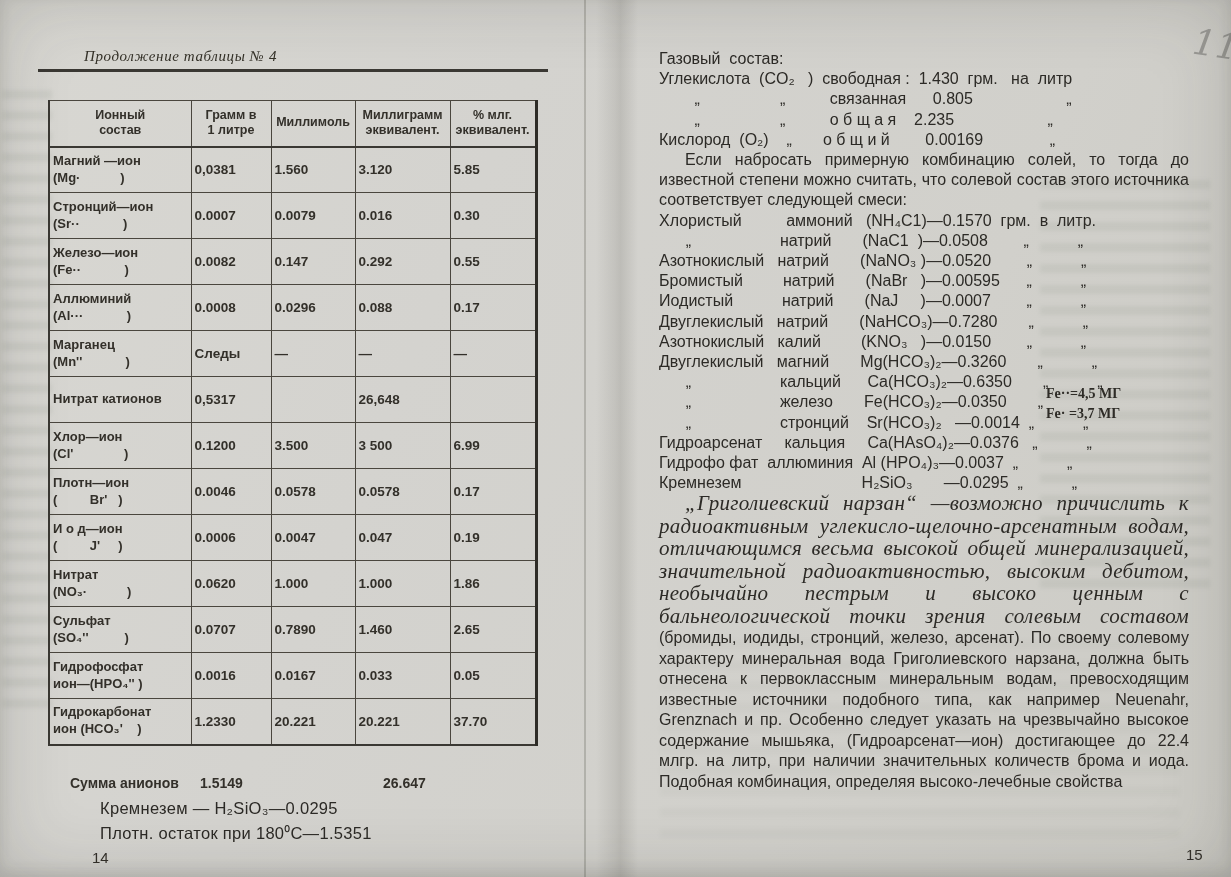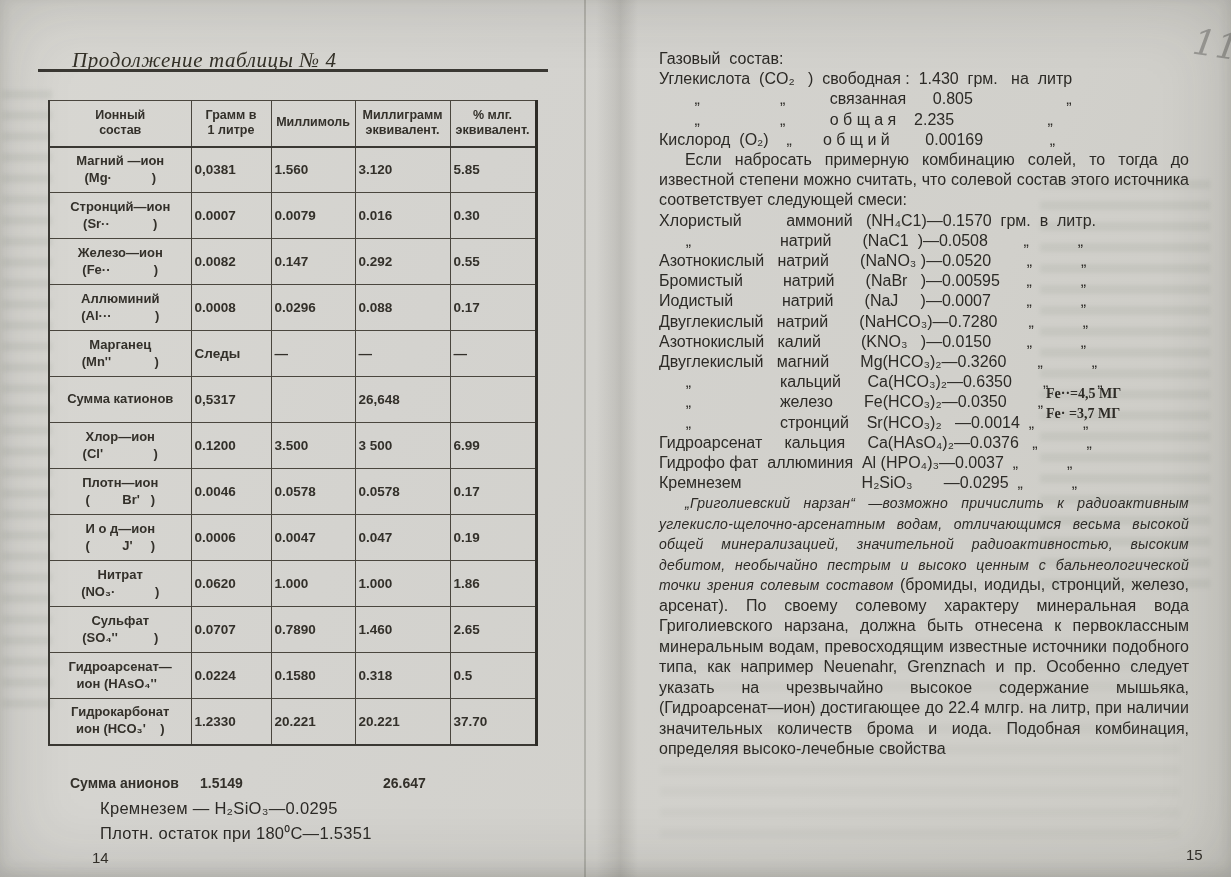--- a/index.html
+++ b/index.html
@@ -11,44 +11,44 @@
   .scan::after{
     content:"";position:absolute;inset:0;pointer-events:none;
     box-shadow:inset 0 0 70px rgba(40,38,32,.18), inset 0 -6px 14px rgba(40,38,32,.12);
   }
   .foldline{position:absolute;left:584px;top:0;width:2px;height:877px;background:rgba(95,92,84,.28);}
   .gutter{position:absolute;left:596px;top:0;width:42px;height:877px;
     background:linear-gradient(90deg,rgba(0,0,0,0),rgba(60,58,50,.10) 45%,rgba(60,58,50,.14) 58%,rgba(0,0,0,0));}
   .smudge{position:absolute;opacity:.16;filter:blur(2px);pointer-events:none;
     background:repeating-linear-gradient(180deg,rgba(96,110,92,.55) 0 9px,rgba(0,0,0,0) 9px 21px);}
   
-  .caption{position:absolute;left:72px;top:48px;font-family:"Liberation Serif",serif;
-    font-style:italic;font-size:21px;letter-spacing:.6px;color:#343128;}
+  .caption{position:absolute;left:84px;top:48px;font-family:"Liberation Serif",serif;
+    font-style:italic;font-size:15px;letter-spacing:.6px;color:#343128;}
   .toprule{position:absolute;left:38px;top:69px;width:510px;height:3px;background:#3a3833;}
   table.iontable{position:absolute;left:48px;top:72px;width:487px;border-collapse:collapse;
     table-layout:fixed;color:#33302a;}
   table.iontable th,table.iontable td{border:1px solid #4a463e;padding:2px 3px;overflow:hidden;}
   table.iontable th{font-size:12.5px;font-weight:700;text-align:center;vertical-align:middle;
     white-space:pre-line;line-height:1.25;border-bottom:2px solid #3a3833;}
   table.iontable{border-left:2px solid #3a3833;border-right:3px solid #2e2c27;border-bottom:2px solid #3a3833;border-top:none;margin-top:28px;}
-  td.ion{font-size:13px;font-weight:700;text-align:center;padding-left:12px;line-height:1.3;}
+  td.ion{font-size:13px;font-weight:700;text-align:left;padding-left:12px;line-height:1.3;}
   td.ion .iname,td.ion .iform{display:block;white-space:pre;}
   td.val{font-size:13.5px;font-weight:700;white-space:pre;}
   .sumline{position:absolute;top:775px;left:0;width:600px;height:20px;font-weight:700;font-size:14px;color:#33302a;}
   .sumline .s-label{position:absolute;left:70px;}
   .sumline .s-g{position:absolute;left:200px;}
   .sumline .s-mgeq{position:absolute;left:383px;}
   .belowline{position:absolute;left:100px;font-size:16.5px;color:#2c2a26;letter-spacing:.3px;white-space:pre;}
   .pagenum{position:absolute;font-size:15px;color:#33302a;}
   
   .rcol{position:absolute;left:659px;top:49px;width:530px;}
   .rline{white-space:pre;font-size:16px;line-height:20.2px;color:#2c2a26;}
   .rpara{font-size:16px;line-height:20.2px;text-align:justify;text-indent:26px;margin:0;color:#2c2a26;}
   .charpara{font-size:16px;line-height:20.5px;text-align:justify;text-indent:26px;margin:0;color:#2c2a26;}
-  .charpara .it{font-family:Liberation Sans, sans-serif;font-style:italic;font-size:14px;letter-spacing:.3px;}
+  .charpara .it{font-family:Liberation Serif, serif;font-style:italic;font-size:21px;letter-spacing:.3px;}
   .fenote{position:absolute;left:1046px;top:384px;font-family:"Liberation Serif",serif;
     font-weight:700;font-size:14px;line-height:20px;color:#2e2c27;white-space:pre;}
   .handmark{position:absolute;left:1193px;top:24px;font-family:"DejaVu Serif",serif;font-style:italic;
     font-size:36px;color:rgba(82,82,78,.42);transform:rotate(9deg);}
 </style>
 </head>
 <body>
 
 <div class="scan">
 
@@ -127,21 +127,21 @@
               <span class="iname">Марганец</span>
               <span class="iform">(Mn''            )</span>
             </td>
         <td class="val">Следы</td>
         <td class="val">—</td>
         <td class="val">—</td>
         <td class="val">—</td>
       </tr>
       <tr style="height:46px">
         <td class="ion">
-              <span class="iname">Сумма катионов</span>
+              <span class="iname">Нитрат катионов</span>
             </td>
         <td class="val">0,5317</td>
         <td class="val"></td>
         <td class="val">26,648</td>
         <td class="val"></td>
       </tr>
       <tr style="height:46px">
         <td class="ion">
               <span class="iname">Хлор—ион</span>
               <span class="iform">(Cl'              )</span>
@@ -186,27 +186,27 @@
               <span class="iname">Сульфат</span>
               <span class="iform">(SO₄''          )</span>
             </td>
         <td class="val">0.0707</td>
         <td class="val">0.7890</td>
         <td class="val">1.460</td>
         <td class="val">2.65</td>
       </tr>
       <tr style="height:46px">
         <td class="ion">
-              <span class="iname">Гидроарсенат—</span>
-              <span class="iform">ион (HAsO₄''  </span>
-            </td>
-        <td class="val">0.0224</td>
-        <td class="val">0.1580</td>
-        <td class="val">0.318</td>
-        <td class="val">0.5</td>
+              <span class="iname">Гидрофосфат</span>
+              <span class="iform">ион—(HPO₄'' )</span>
+            </td>
+        <td class="val">0.0016</td>
+        <td class="val">0.0167</td>
+        <td class="val">0.033</td>
+        <td class="val">0.05</td>
       </tr>
       <tr style="height:46px">
         <td class="ion">
               <span class="iname">Гидрокарбонат</span>
               <span class="iform">ион (HCO₃'    )</span>
             </td>
         <td class="val">1.2330</td>
         <td class="val">20.221</td>
         <td class="val">20.221</td>
         <td class="val">37.70</td>

